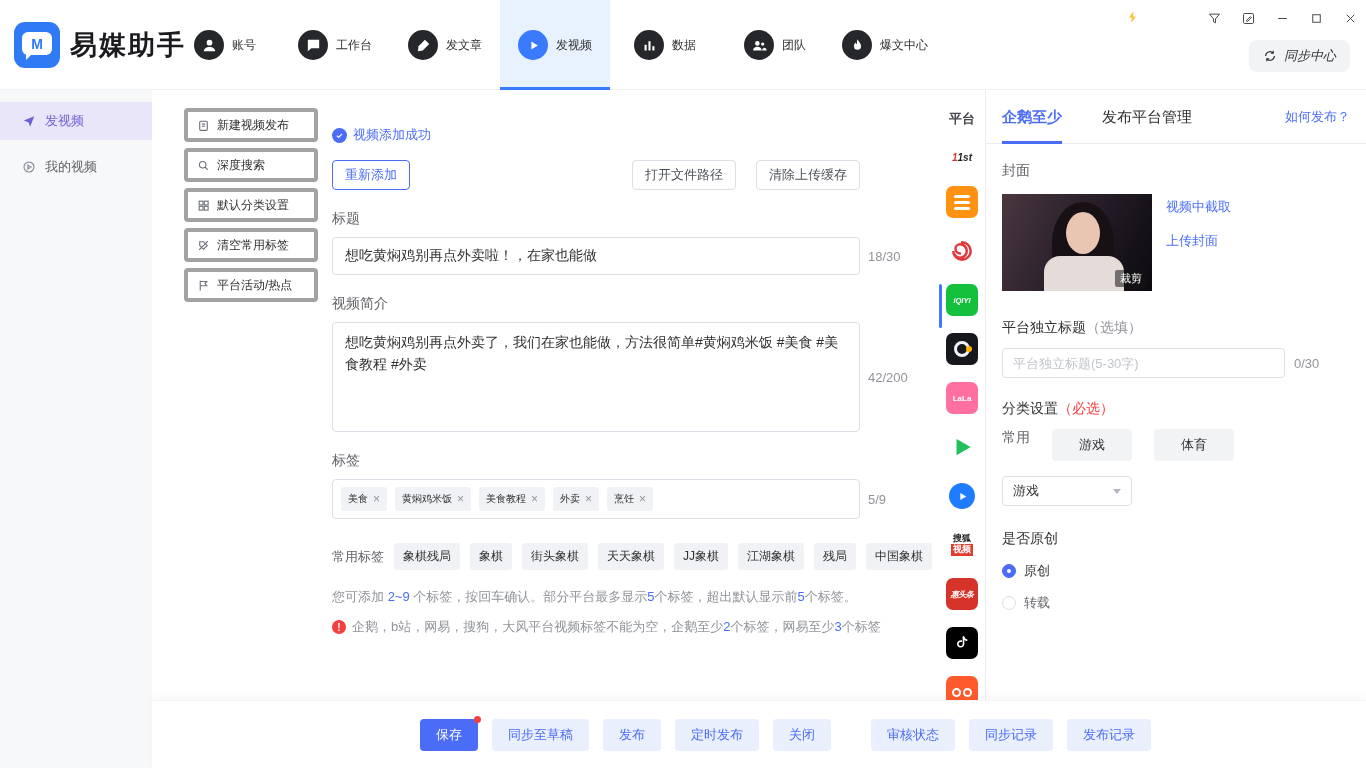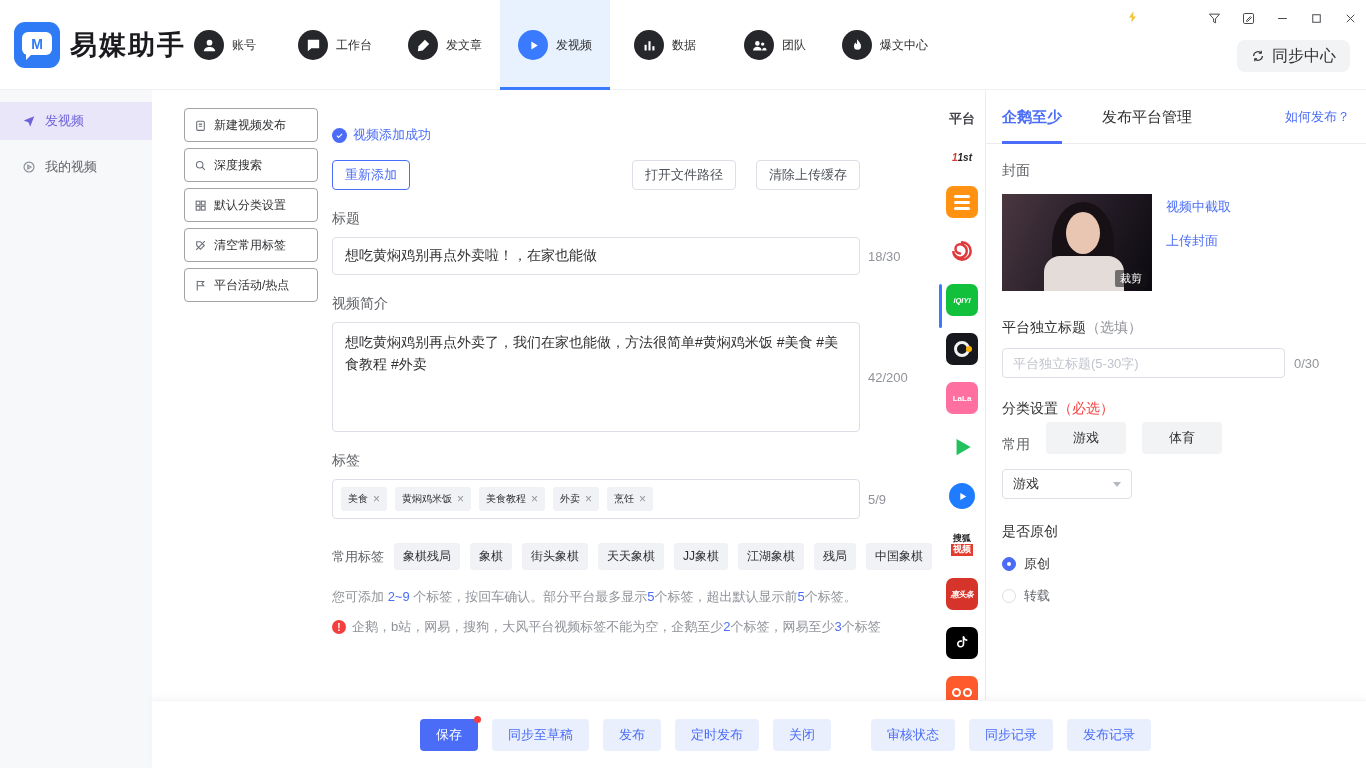--- a/index.html
+++ b/index.html
@@ -14,41 +14,41 @@
   .logo-bubble { position:absolute; left:8px; top:10px; width:30px; height:23px; background:#fff; border-radius:6px; display:flex; align-items:center; justify-content:center; font-weight:bold; color:#2f7bf6; font-size:14px; }
   .logo-bubble::after { content:""; position:absolute; left:4px; bottom:-5px; border:5px solid transparent; border-top-color:#fff; border-left-color:#fff; }
   .logo-text { font-size:27px; font-weight:bold; color:#1b1b1f; letter-spacing:2px; }
   .topnav { position:absolute; left:170px; top:0; height:90px; display:flex; }
   .nav-item { width:110px; height:90px; display:flex; flex-direction:row; align-items:center; justify-content:center; gap:8px; cursor:pointer; }
   .nav-item.active { background:#e8f2fe; box-shadow: inset 0 -3px 0 #3a7afe; }
   .nav-icon { width:30px; height:30px; border-radius:50%; background:#26272b; display:flex; align-items:center; justify-content:center; }
   .nav-item.active .nav-icon { background:#3a7afe; }
   .nav-icon svg { width:17px; height:17px; fill:#fff; }
   .nav-label { font-size:12px; color:#303133; }
-  .sync-btn { position:absolute; right:16px; top:40px; height:32px; padding:0 14px; background:#f2f3f5; border-radius:8px; display:flex; align-items:center; gap:7px; font-size:16px; color:#303133; cursor:pointer; border:none; }
+  .sync-btn { position:absolute; right:16px; top:40px; height:32px; padding:0 14px; background:#f2f3f5; border-radius:8px; display:flex; align-items:center; gap:7px; font-size:13px; color:#303133; cursor:pointer; border:none;font-style:italic; }
   .sync-btn svg { width:14px; height:14px; stroke:#303133; fill:none; stroke-width:2; }
   .win-controls { position:absolute; top:8px; right:6px; display:flex; gap:14px; align-items:center; }
   .wc { width:20px; height:20px; display:flex; align-items:center; justify-content:center; cursor:pointer; }
   .wc svg { width:15px; height:15px; stroke:#4a4a4f; fill:none; stroke-width:1.6; }
   .flash { position:absolute; top:10px; left:1126px; width:16px; height:16px; }
   .flash svg { width:14px; height:14px; }
 
   
   .sidebar { position:absolute; top:90px; left:0; bottom:0; width:152px; background:#f7f8fa; }
   .side-item { height:38px; display:flex; align-items:center; gap:9px; padding-left:22px; font-size:13px; color:#606266; cursor:pointer; margin-top:8px; }
   .side-item svg { width:14px; height:14px; }
   .side-item.active { background:#e9e6f9; color:#6e62d8; margin-top:12px; }
   .side-item.active svg { fill:#6e62d8; }
   .side-item:not(.active) svg { fill:none; stroke:#8a8f99; stroke-width:2; }
 
   
   .content { position:absolute; top:90px; left:152px; right:0; bottom:68px; background:#fff; display:flex; overflow:hidden; }
 
   .actions-col { width:166px; flex:none; padding:18px 0 0 32px; }
-  .action-btn { width:134px; height:34px; border:1px solid #a3a3a3; border-radius:4px; background:#fff; display:flex; align-items:center; gap:7px; padding:0 9px; margin-bottom:6px; font-size:12px; color:#303133; cursor:pointer; }
+  .action-btn { width:134px; height:34px; border:4px solid #a3a3a3; border-radius:4px; background:#fff; display:flex; align-items:center; gap:7px; padding:0 9px; margin-bottom:6px; font-size:12px; color:#303133; cursor:pointer; }
   .action-btn svg { width:13px; height:13px; stroke:#6b6f76; fill:none; stroke-width:2; flex:none; }
 
   .form-col { flex:1; padding:26px 16px 0 14px; position:relative; overflow:hidden; }
   .filename { font-size:20px; font-weight:bold; color:#26272b; }
   .status-row { margin-top:10px; display:flex; align-items:center; gap:6px; font-size:13px; color:#4a6cf7; }
   .status-check { width:15px; height:15px; border-radius:50%; background:#4a6cf7; display:flex; align-items:center; justify-content:center; }
   .status-check svg { width:9px; height:9px; stroke:#fff; stroke-width:3; fill:none; }
   .btn-row { width:528px; margin-top:16px; display:flex; justify-content:space-between; align-items:center; }
   .btn-row-right { display:flex; gap:20px; }
   .btn { height:30px; padding:10px 12px; border-radius:4px; font-size:13px; background:#fff; cursor:pointer; display:flex; align-items:center; }
@@ -118,21 +118,21 @@
   .cover-links { display:flex; flex-direction:column; gap:16px; padding-top:4px; }
   .rp-link { font-size:13px; color:#4a6cf7; cursor:pointer; }
   .pt-label { margin-top:28px; font-size:14px; color:#303133; }
   .muted { color:#909399; }
   .req { color:#f53f3f; }
   .pt-row { margin-top:11px; display:flex; align-items:center; gap:9px; }
   .pt-input { width:283px; height:30px; border:1px solid #dcdfe6; border-radius:4px; padding:0 10px; font-size:13px; color:#303133; outline:none; background:#fff; }
   .pt-input::placeholder { color:#c0c4cc; }
   .pt-hint { margin-top:9px; font-size:12px; color:#ff7d00; }
   .cat-label { margin-top:22px; font-size:14px; color:#303133; }
-  .cat-common { margin-top:4px; display:flex; align-items:flex-end; gap:16px; }
+  .cat-common { margin-top:11px; display:flex; align-items:flex-start; gap:22px; }
   .cat-btn { background:#f2f3f5; border-radius:4px; padding:7px 27px; font-size:13px; color:#303133; cursor:pointer; border:none; }
   .cat-select { margin-top:15px; width:130px; height:30px; border:1px solid #dcdfe6; border-radius:4px; display:flex; align-items:center; justify-content:space-between; padding:0 10px; font-size:13px; color:#303133; cursor:pointer; background:#fff; }
   .caret { width:0; height:0; border-left:4px solid transparent; border-right:4px solid transparent; border-top:5px solid #b4b8bf; }
   .orig-label { margin-top:24px; font-size:14px; color:#303133; }
   .radio-row { margin-top:14px; display:flex; align-items:center; gap:8px; font-size:13px; color:#303133; cursor:pointer; }
   .radio { width:14px; height:14px; border-radius:50%; border:1px solid #dcdfe6; background:#fff; position:relative; flex:none; }
   .radio.checked { border-color:#4a6cf7; background:#4a6cf7; }
   .radio.checked::after { content:""; position:absolute; left:4px; top:4px; width:4px; height:4px; background:#fff; border-radius:50%; }
   .radio-row.off { color:#606266; }
 

